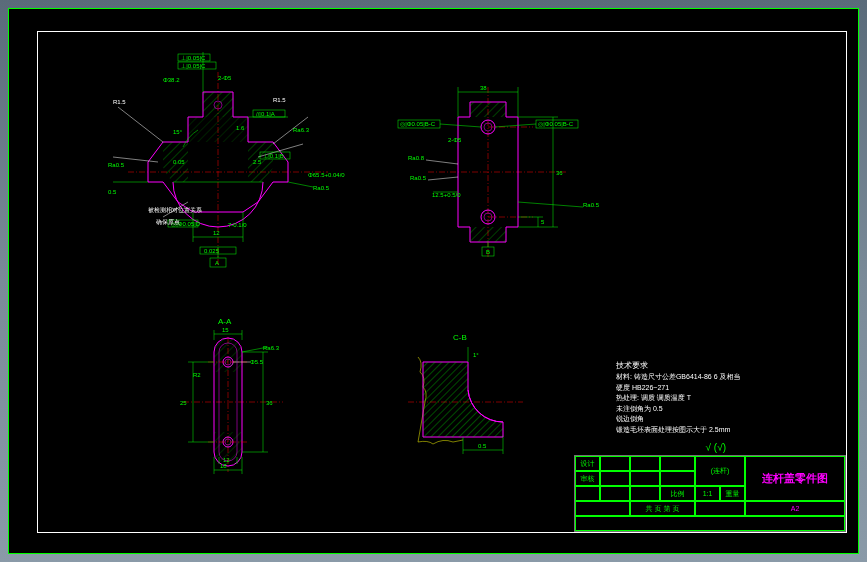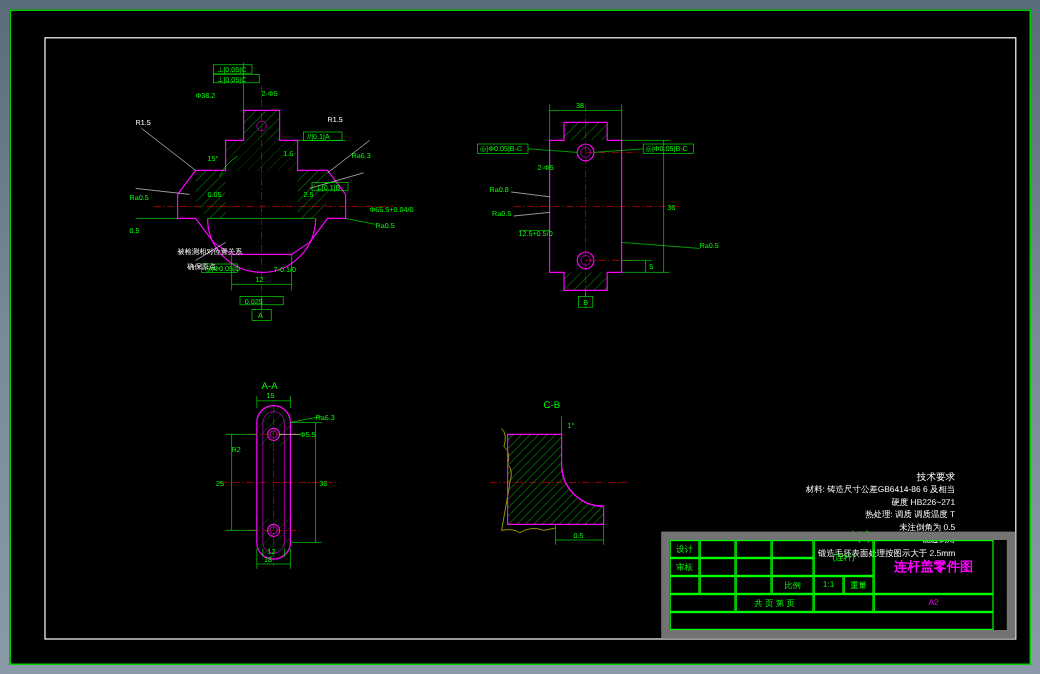--- a/index.html
+++ b/index.html
@@ -28,24 +28,23 @@
     width: 808px;
     height: 500px;
     border: 1px solid #ffffff;
   }
   .title-block {
     position: absolute;
     right: 0;
     bottom: 0;
     width: 270px;
     height: 75px;
-    border: 7px solid #737373;
+    border: 1px solid #737373;
     font-size: 7px;
     color: #00ff00;
-    padding-left: 11px;
   }
   .title-block .cell {
     position: absolute;
     border: 1px solid #00ff00;
     box-sizing: border-box;
     padding: 2px;
     display: flex;
     align-items: center;
     justify-content: center;
   }
@@ -54,26 +53,25 @@
     font-size: 11px;
     font-weight: bold;
   }
   .sub-title {
     color: #00ff00;
     font-size: 7px;
   }
   .tech-notes {
     position: absolute;
     right: 50px;
-    top: 360px;
+    top: 328px;
     color: #fff;
     font-size: 7px;
     line-height: 1.5;
     width: 180px;
-    text-align: right;
   }
   .tech-notes .note-title {
     font-size: 8px;
   }
   .surface-mark {
     position: absolute;
     right: 120px;
     top: 410px;
     color: #00ff00;
     font-size: 10px;

